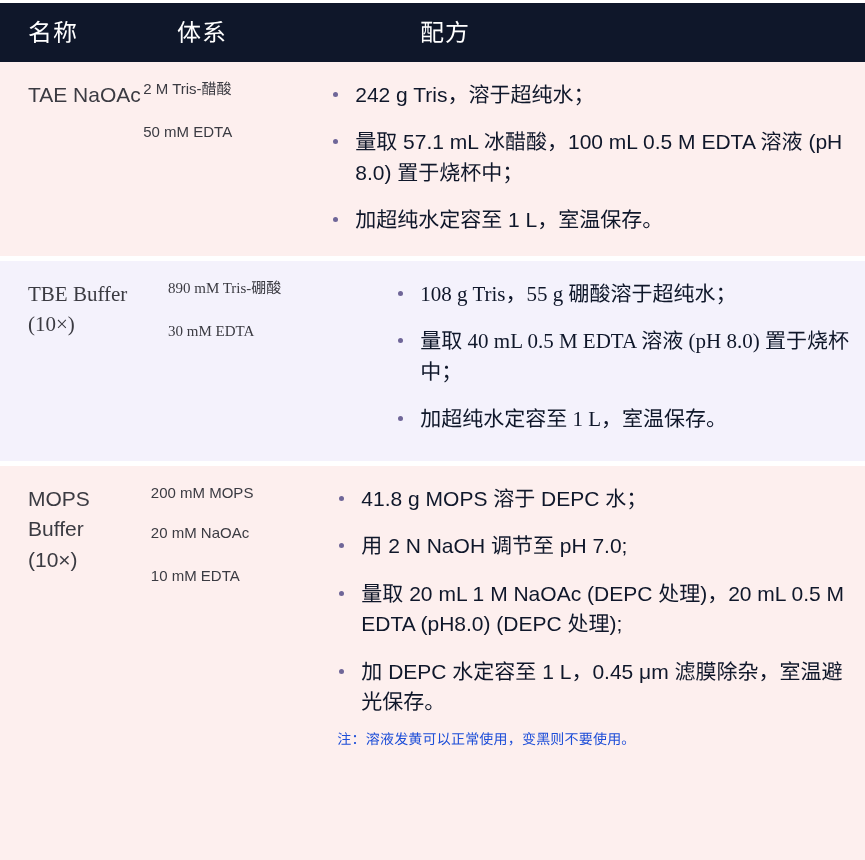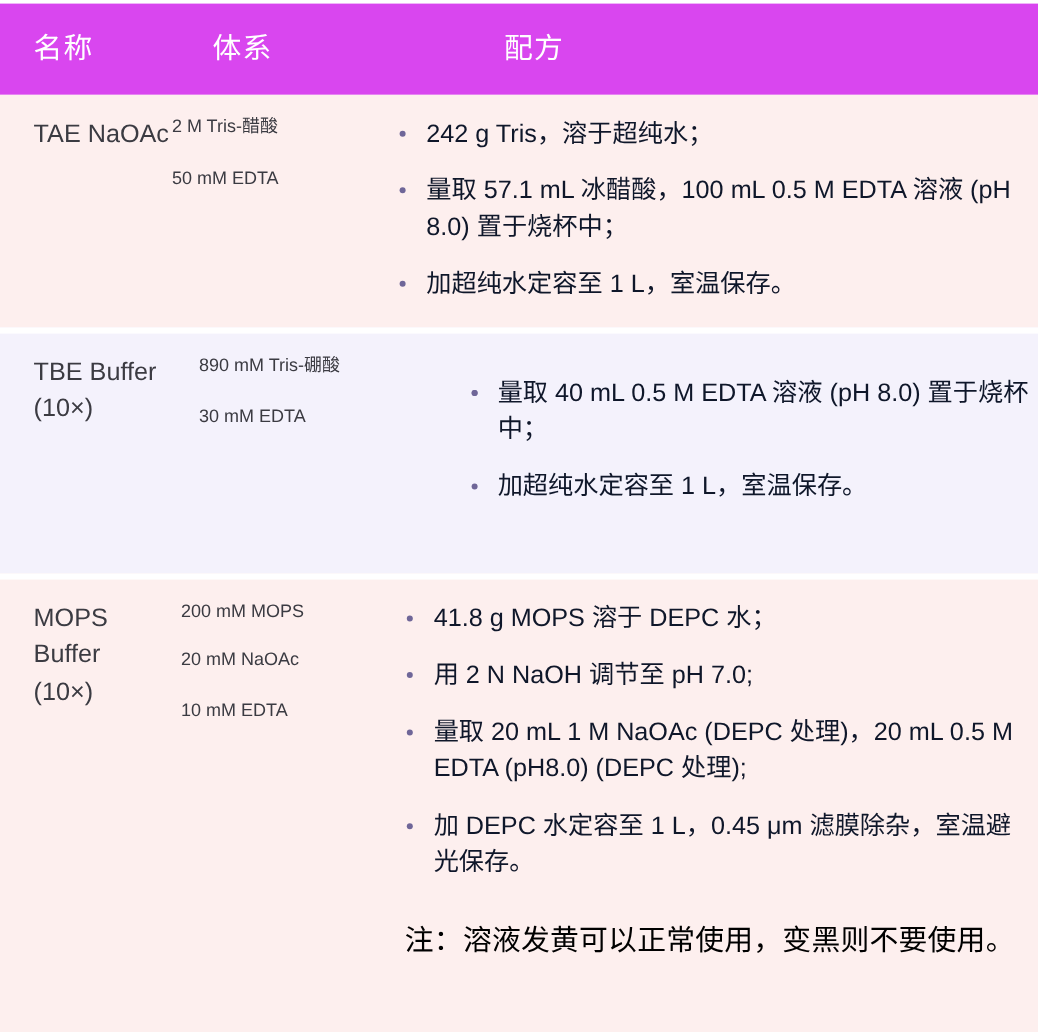--- a/index.html
+++ b/index.html
@@ -20,22 +20,22 @@
     height: 860px;
     background: #ffffff;
     display: flex;
     flex-direction: column;
     box-sizing: border-box;
     padding-top: 3px;
   }
 
   
   .thead {
-    background: #d946ef;
-    height: 76px;
+    background: #0f172a;
+    height: 59px;
     display: flex;
     align-items: center;
     flex: 0 0 auto;
   }
   .th {
     color: #ffffff;
     font-size: 24px;
     font-weight: 400;
     letter-spacing: 1px;
     line-height: 1;
@@ -54,21 +54,21 @@
     display: flex;
     box-sizing: border-box;
     padding-top: 18px;
     padding-bottom: 8px;
   }
   .row.pink     { background: #FDEFEE; }
   .row.lavender { background: #F4F2FC; }
   .row + .row { border-top: 5px solid #ffffff; }
 
   .row-1 { height: 194px; }
-  .row-2 { height: 205px; }
+  .row-2 { height: 205px; font-family: Liberation Serif, serif; }
   .row-3 { flex: 1 1 auto; gap: 22px; }
 
   .cell {
     box-sizing: border-box;
     color: #3b3b42;
   }
   .cell.name {
     width: 177px;
     padding-left: 28px;
     font-size: 21px;
@@ -108,23 +108,23 @@
     position: absolute;
     left: 2px;
     top: 12px;
     width: 5px;
     height: 5px;
     border-radius: 50%;
     background: #6f6698;
   }
 
   .note {
-    margin-top: 33px;
-    font-size: 24px;
-    color: #000000;
+    margin-top: 12px;
+    font-size: 14px;
+    color: #1d4ed8;
     line-height: 1.4;
     letter-spacing: 0.2px;
   }
 </style>
 </head>
 <body>
 
 <div class="table-wrap">
 
   <div class="thead">
@@ -156,21 +156,21 @@
       <div class="cell name">
         <div>TBE Buffer</div>
         <div>(10×)</div>
       </div>
       <div class="cell system">
         <div class="sys-line">890 mM Tris-硼酸</div>
         <div class="sys-line">30 mM EDTA</div>
       </div>
       <div class="cell formula">
         <ul class="bullets">
-          <li><span class="dot"></span></li>
+          <li><span class="dot"></span><span>108 g Tris，55 g 硼酸溶于超纯水；</span></li>
           <li><span class="dot"></span><span>量取 40 mL 0.5 M EDTA 溶液 (pH 8.0) 置于烧杯中；</span></li>
           <li><span class="dot"></span><span>加超纯水定容至 1 L，室温保存。</span></li>
         </ul>
       </div>
     </div>
 
     <div class="row pink row-3">
       <div class="cell name">
         <div>MOPS Buffer</div>
         <div>(10×)</div>

